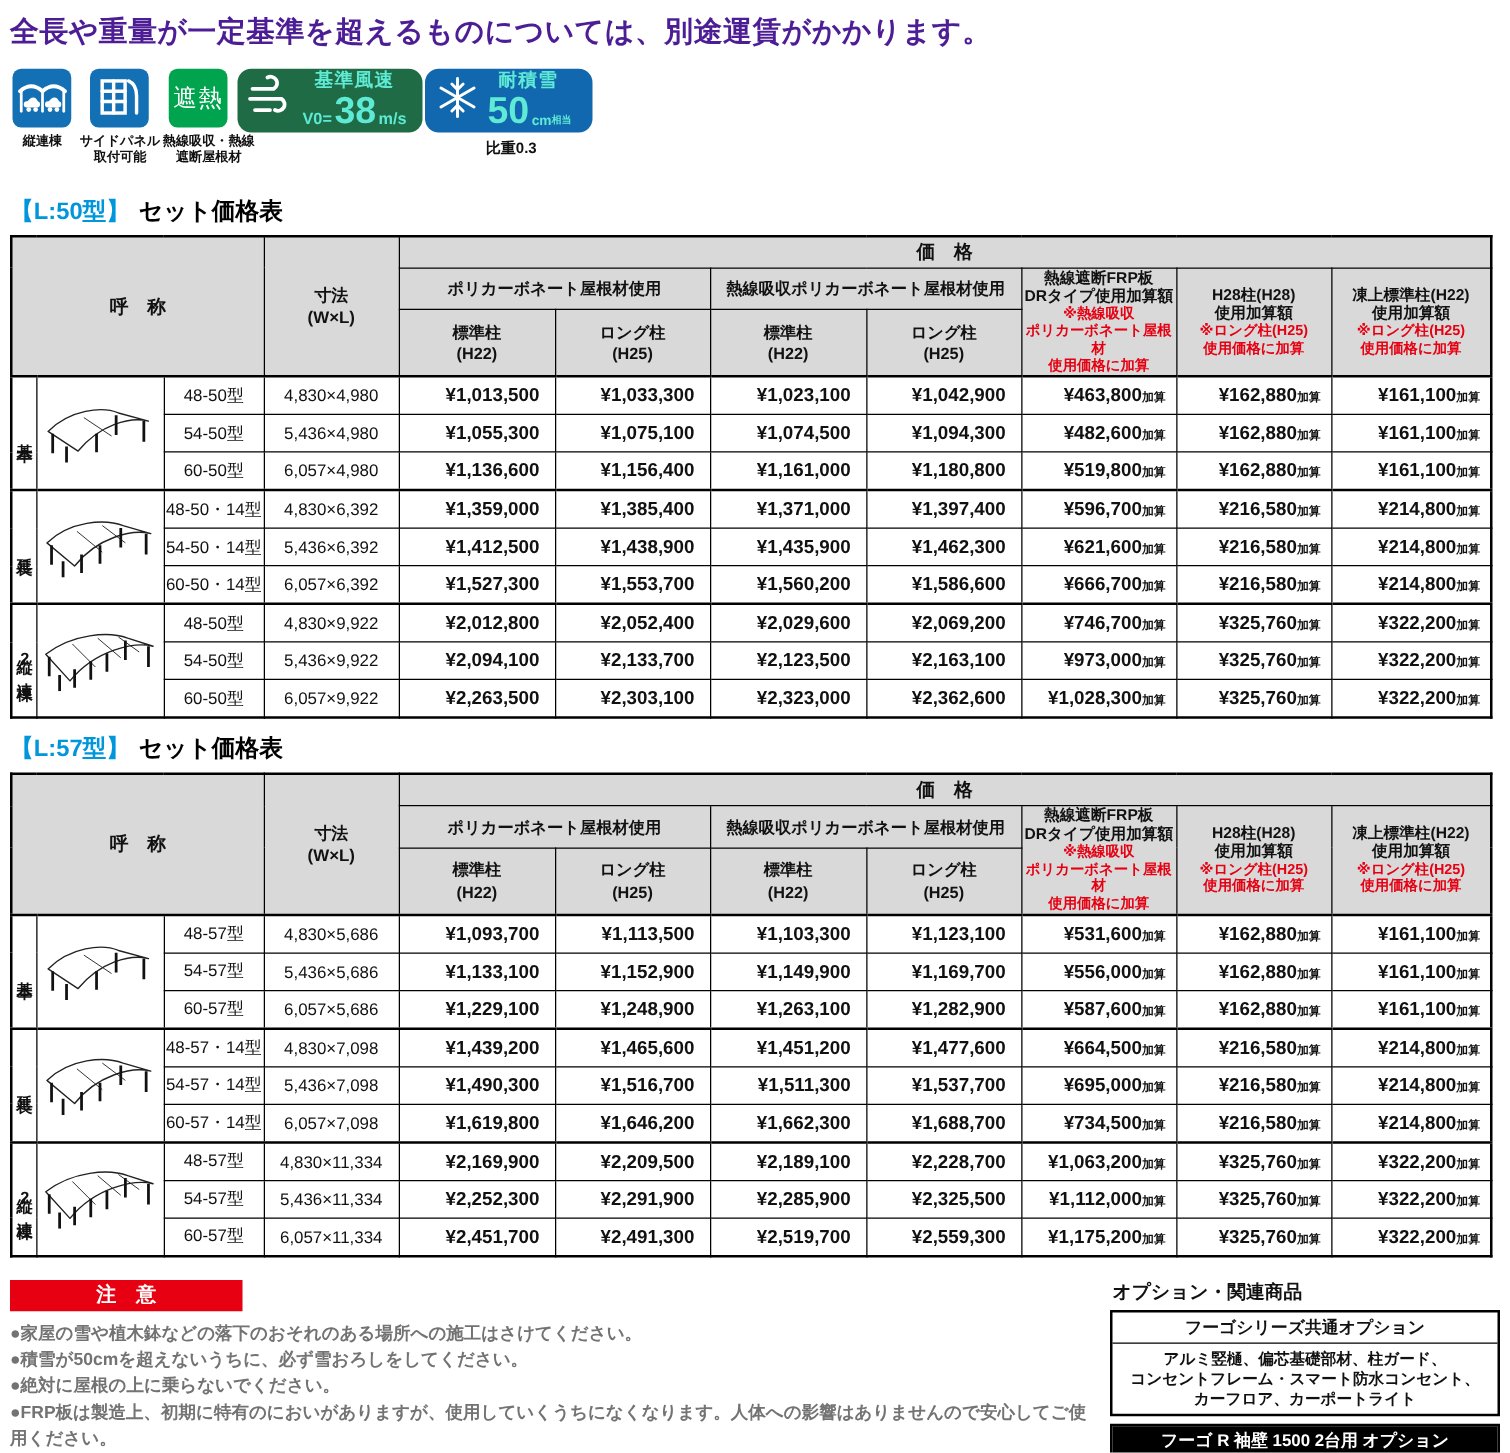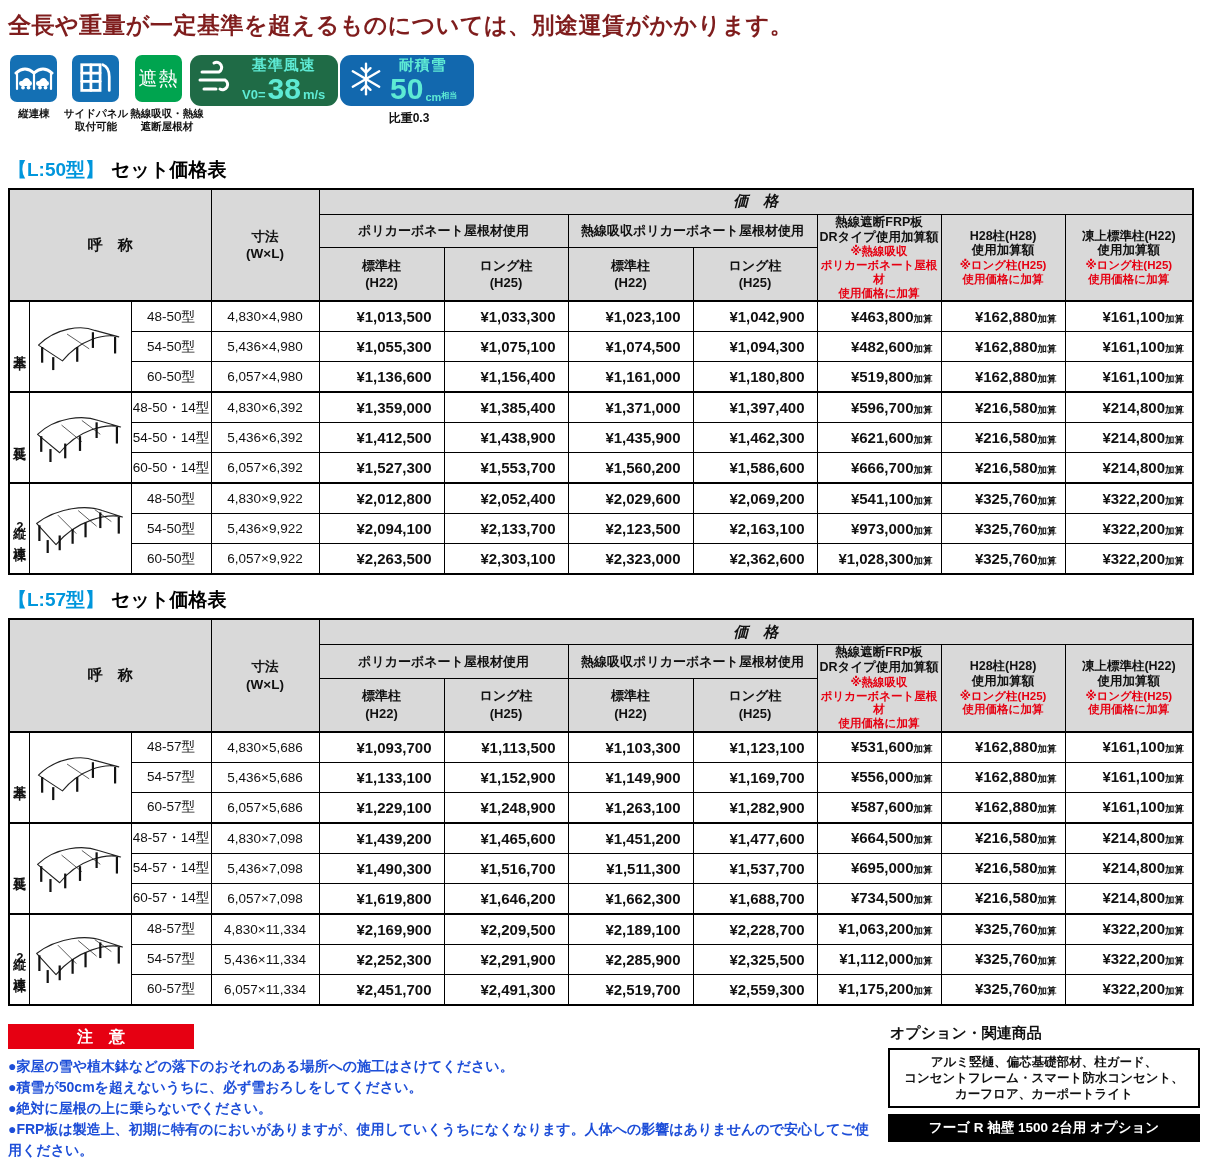--- a/index.html
+++ b/index.html
@@ -4,21 +4,21 @@
 <style>
   html,body{margin:0;padding:0;background:#fff;}
   body{
     width:1208px;height:1162px;overflow:hidden;position:relative;
     font-family:"Liberation Sans","DejaVu Sans",sans-serif;color:#111;
   }
   .preline{white-space:pre-line;}
 
   
   .page-heading{
-    padding:10px 0 0 8px;font-size:23px;font-weight:bold;color:#7f1d1d;letter-spacing:.5px;
+    padding:10px 0 0 8px;font-size:23px;font-weight:bold;color:#4c1d95;letter-spacing:.5px;
   }
 
   
   .icon-row{position:relative;height:90px;margin-top:14px;}
   .tile{position:absolute;top:0;width:47px;height:47px;border-radius:7px;
         display:flex;align-items:center;justify-content:center;}
   .tile.blue{background:#1470b4;} .tile.green{background:#00a44f;}
   .tile-text{color:#fff;font-size:19px;font-weight:normal;letter-spacing:1px;}
   .tile-label{position:absolute;top:52px;font-size:10.5px;font-weight:bold;
               text-align:center;line-height:1.25;}
@@ -41,42 +41,42 @@
   .sec-model{color:#0096dc;}
   .sec-rest{color:#000;margin-left:7px;}
 
   
   table.price{border-collapse:collapse;table-layout:fixed;width:1184px;margin-left:8px;
               border:2px solid #000;}
   table.price th,table.price td{border:1px solid #000;padding:0;}
   table.price thead th{background:#d9d9d9;font-weight:bold;text-align:center;vertical-align:middle;}
   .h-kosho{font-size:15px;}
   .h-size{font-size:13.5px;line-height:1.3;}
-  .h-price{font-size:15px;height:24px;font-style:italic;}
+  .h-price{font-size:15px;height:24px;}
   .h-group{font-size:13px;height:30px;}
   .h-pillar{font-size:13px;line-height:1.35;height:48px;}
   .h-add{font-size:12.5px;line-height:1.18;vertical-align:middle;}
   .h-add .red{color:#e60012;font-size:11.5px;font-weight:bold;line-height:1.2;margin-top:1px;}
   table.price tbody td{height:29px;background:#fff;text-align:center;vertical-align:middle;}
   tr.group-start td{border-top:2px solid #000;}
   .group-label{background:#d9d9d9;writing-mode:vertical-rl;text-orientation:upright;
                font-weight:bold;font-size:13px;letter-spacing:2px;text-align:center;}
   .model-cell,.size-cell{font-size:13.5px;}
   .price-cell{text-align:right !important;padding-right:12px !important;font-weight:bold;font-size:15px;}
   .add-cell{text-align:right !important;padding-right:8px !important;font-weight:bold;font-size:15px;}
   .add-suffix{font-size:9.5px;font-weight:bold;}
   .illus-cell svg{display:block;margin:0 auto;}
 
   
   .bottom{display:flex;margin:18px 8px 0 8px;align-items:flex-start;}
   .notice{flex:1;min-width:0;padding-right:14px;}
   .notice-title{width:186px;height:25px;line-height:25px;background:#e60012;color:#fff;
                 font-size:16px;font-weight:bold;text-align:center;}
   .notice-items{margin-top:7px;}
-  .notice-item{font-size:14px;font-weight:bold;line-height:21px;color:#1d4ed8;}
+  .notice-item{font-size:14px;font-weight:bold;line-height:21px;color:#737373;}
   .options{width:312px;flex:0 0 312px;}
   .options-title{font-size:15px;font-weight:bold;margin:0 0 5px 2px;}
   .opt-box{border:2px solid #000;}
   .opt-box + .opt-box{margin-top:6px;}
   .opt-header{text-align:center;font-size:13.5px;font-weight:bold;padding:3px 0;border-bottom:1px solid #000;}
   .opt-header.black{background:#000;color:#fff;border-bottom:none;}
   .opt-body{text-align:center;font-size:12.5px;font-weight:bold;line-height:16px;padding:4px 2px;}
 </style>
 </head>
 <body>
@@ -358,21 +358,21 @@
       <line x1="92" y1="13" x2="92" y2="31"></line>
     </g>
           </svg>
         </td>
         <td class="model-cell">48-50型</td>
         <td class="size-cell">4,830×9,922</td>
         <td class="price-cell">¥2,012,800</td>
         <td class="price-cell">¥2,052,400</td>
         <td class="price-cell">¥2,029,600</td>
         <td class="price-cell">¥2,069,200</td>
-        <td class="add-cell"><span>¥541,100</span><span class="add-suffix">加算</span></td>
+        <td class="add-cell"><span>¥746,700</span><span class="add-suffix">加算</span></td>
         <td class="add-cell"><span>¥325,760</span><span class="add-suffix">加算</span></td>
         <td class="add-cell"><span>¥322,200</span><span class="add-suffix">加算</span></td>
       </tr>
       <tr>
         <td class="model-cell">54-50型</td>
         <td class="size-cell">5,436×9,922</td>
         <td class="price-cell">¥2,094,100</td>
         <td class="price-cell">¥2,133,700</td>
         <td class="price-cell">¥2,123,500</td>
         <td class="price-cell">¥2,163,100</td>
@@ -626,20 +626,21 @@
     <div class="notice-items">
         <div class="notice-item">●家屋の雪や植木鉢などの落下のおそれのある場所への施工はさけてください。</div>
         <div class="notice-item">●積雪が50cmを超えないうちに、必ず雪おろしをしてください。</div>
         <div class="notice-item">●絶対に屋根の上に乗らないでください。</div>
         <div class="notice-item">●FRP板は製造上、初期に特有のにおいがありますが、使用していくうちになくなります。人体への影響はありませんので安心してご使用ください。</div>
       </div>
   </div>
   <div class="options">
     <div class="options-title">オプション・関連商品</div>
     <div class="opt-box">
+      <div class="opt-header">フーゴシリーズ共通オプション</div>
       <div class="opt-body preline">アルミ竪樋、偏芯基礎部材、柱ガード、
 コンセントフレーム・スマート防水コンセント、
 カーフロア、カーポートライト</div>
     </div>
     <div class="opt-box">
       <div class="opt-header black">フーゴ R 袖壁 1500 2台用 オプション</div>
 
     </div>
   </div>
 </div>

